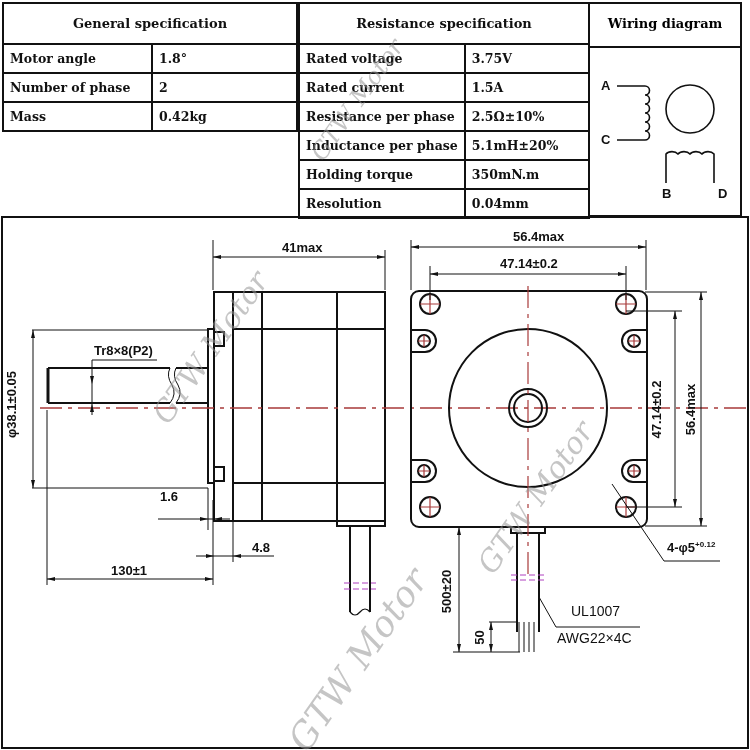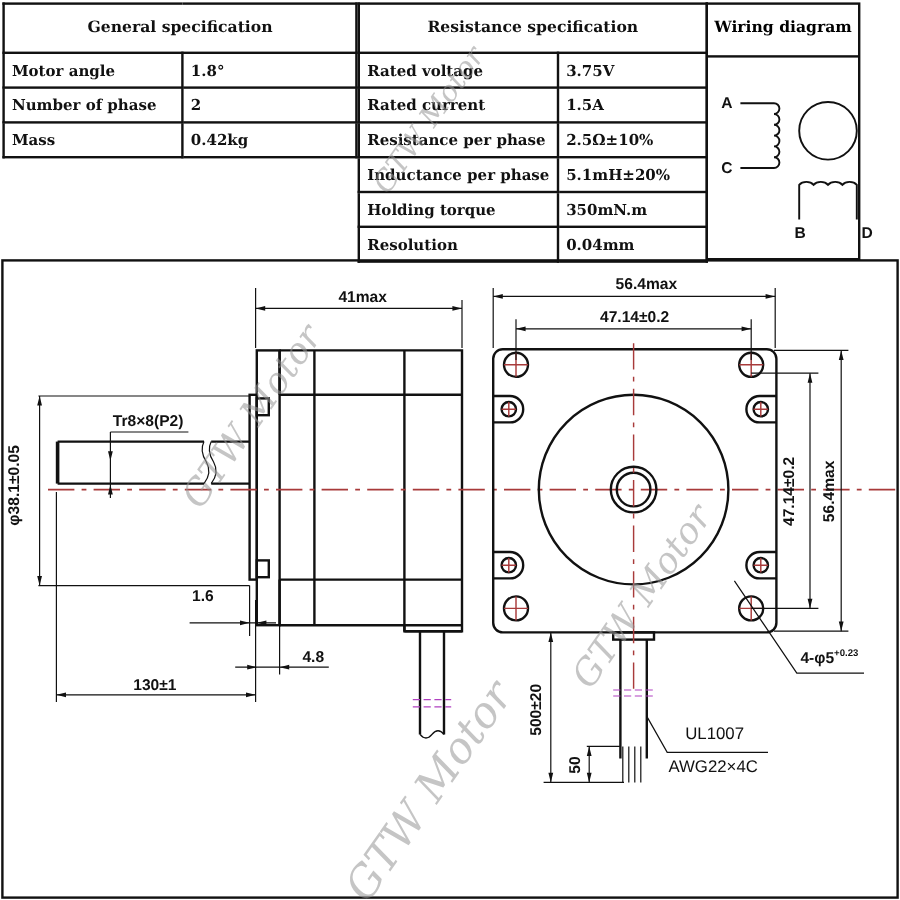--- a/index.html
+++ b/index.html
@@ -1,21 +1,21 @@
 <!DOCTYPE html>
 <html><head>
 <meta charset="utf-8">
 <style>
   html, body { margin:0; padding:0; background:#fff; }
   body { width:750px; height:750px; position:relative; overflow:hidden; font-family:"DejaVu Sans Mono", monospace; }
   .frame { position:absolute; left:0; top:0; width:750px; height:750px; }
   table.spec { position:absolute; border-collapse:collapse; font-family:"DejaVu Serif", serif; font-weight:bold; font-size:12.5px; color:#111; }
   table.spec td { border:2px solid #111; height:27px; padding:0 6px; white-space:nowrap; }
   table.spec td.hdr { height:39px; text-align:center; font-size:13px; }
-  .wiring { position:absolute; left:588px; top:2px; width:129px; height:215px; border:2px solid #111; box-sizing:border-box; }
+  .wiring { position:absolute; left:588px; top:2px; width:154px; height:215px; border:2px solid #111; box-sizing:border-box; }
   .wiring .hdr { height:42px; border-bottom:2px solid #111; text-align:center; line-height:40px; font-family:"DejaVu Serif", serif; font-weight:bold; font-size:13px; }
   .lbl { position:absolute; font-family:"Liberation Sans Narrow","Liberation Sans", sans-serif; font-weight:bold; color:#111; font-size:13px; white-space:nowrap; }
   .lbl-v { transform:rotate(-90deg); transform-origin:center center; }
   .wm { position:absolute; font-family:"DejaVu Serif", serif; font-style:italic; font-size:40px; color:rgba(150,150,150,0.55); transform:rotate(-55deg); transform-origin:left top; white-space:nowrap; pointer-events:none; }
   svg { position:absolute; left:0; top:0; }
 </style>
 </head>
 <body>
 
 <div class="frame">
@@ -222,21 +222,21 @@
   <span class="lbl" style="left:282px; top:240px;">41max</span>
   <span class="lbl" style="left:94px; top:343px;">Tr8×8(P2)</span>
   <span class="lbl lbl-v" style="left:-22px; top:397px;">φ38.1±0.05</span>
   <span class="lbl" style="left:160px; top:489px;">1.6</span>
   <span class="lbl" style="left:252px; top:540px;">4.8</span>
   <span class="lbl" style="left:111px; top:563px;">130±1</span>
   <span class="lbl" style="left:513px; top:229px;">56.4max</span>
   <span class="lbl" style="left:500px; top:256px;">47.14±0.2</span>
   <span class="lbl lbl-v" style="left:628px; top:402px;">47.14±0.2</span>
   <span class="lbl lbl-v" style="left:665px; top:402px;">56.4max</span>
-  <span class="lbl" style="left:667px; top:540px;"><span>4-φ5</span><sup style="font-size:8px">+0.23</sup></span>
+  <span class="lbl" style="left:667px; top:540px;"><span>4-φ5</span><sup style="font-size:8px">+0.12</sup></span>
   <span class="lbl lbl-v" style="left:425px; top:584px;">500±20</span>
   <span class="lbl lbl-v" style="left:472px; top:630px;">50</span>
   <span class="lbl" style="left:571px; top:603px; font-weight:normal; font-size:14px;">UL1007</span>
   <span class="lbl" style="left:557px; top:630px; font-weight:normal; font-size:14px;">AWG22×4C</span>
 
   <span class="wm" style="left:305px; top:150px; font-size:24px;">GTW Motor</span>
   <span class="wm" style="left:145px; top:410px; font-size:30px;">GTW Motor</span>
   <span class="wm" style="left:470px; top:560px; font-size:30px;">GTW Motor</span>
   <span class="wm" style="left:280px; top:735px; font-size:36px;">GTW Motor</span>
 </div>

